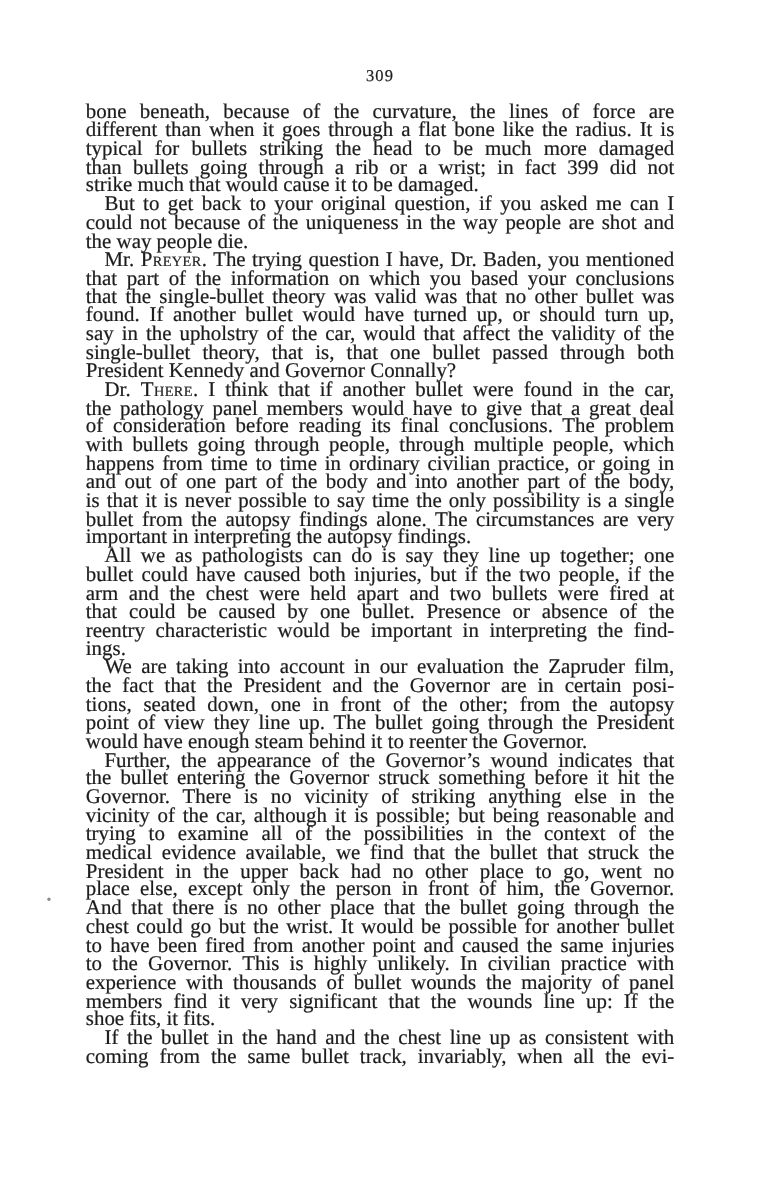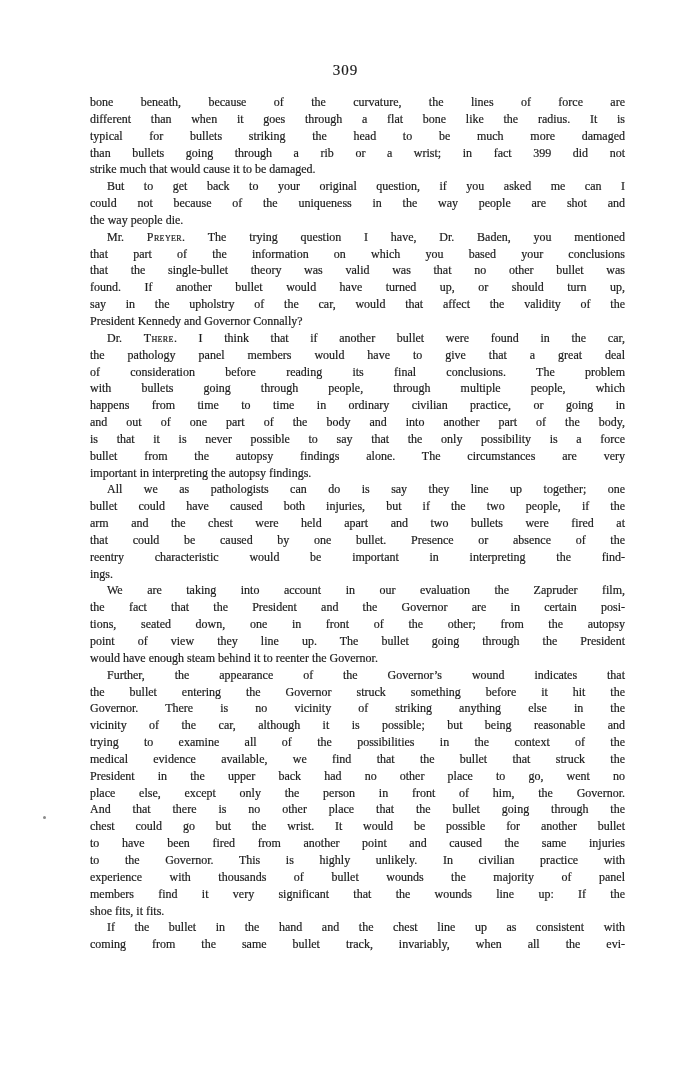--- a/index.html
+++ b/index.html
@@ -21,24 +21,24 @@
     top: 62px;
     left: 0;
     width: 100%;
     text-align: center;
     font-size: 15px;
     letter-spacing: 1px;
     -webkit-text-stroke: 0.2px #1c1c1c;
   }
   .text-column {
     position: absolute;
-    left: 90px;
+    left: 78px;
     top: 94px;
     width: 535px;
-    font-size: 12px;
+    font-size: 19px;
     line-height: 16.85px;
     -webkit-text-stroke: 0.2px #1c1c1c;
   }
   .para {
     margin: 0;
     padding: 0;
   }
   .para.indent > .line:first-child {
     text-indent: 17px;
   }
@@ -80,30 +80,31 @@
         <div class="line">But to get back to your original question, if you asked me can I</div>
         <div class="line">could not because of the uniqueness in the way people are shot and</div>
         <div class="line end">the way people die.</div>
       </div>
       <div class="para indent">
         <div class="line"><span>Mr. </span><span class="sc">Preyer</span><span>. The trying question I have, Dr. Baden, you mentioned</span></div>
         <div class="line">that part of the information on which you based your conclusions</div>
         <div class="line">that the single-bullet theory was valid was that no other bullet was</div>
         <div class="line">found. If another bullet would have turned up, or should turn up,</div>
         <div class="line">say in the upholstry of the car, would that affect the validity of the</div>
+        <div class="line">single-bullet theory, that is, that one bullet passed through both</div>
         <div class="line end">President Kennedy and Governor Connally?</div>
       </div>
       <div class="para indent">
         <div class="line"><span>Dr. </span><span class="sc">There</span><span>. I think that if another bullet were found in the car,</span></div>
         <div class="line">the pathology panel members would have to give that a great deal</div>
         <div class="line">of consideration before reading its final conclusions. The problem</div>
         <div class="line">with bullets going through people, through multiple people, which</div>
         <div class="line">happens from time to time in ordinary civilian practice, or going in</div>
         <div class="line">and out of one part of the body and into another part of the body,</div>
-        <div class="line">is that it is never possible to say that the only possibility is a force</div>
+        <div class="line">is that it is never possible to say time the only possibility is a single</div>
         <div class="line">bullet from the autopsy findings alone. The circumstances are very</div>
         <div class="line end">important in interpreting the autopsy findings.</div>
       </div>
       <div class="para indent">
         <div class="line">All we as pathologists can do is say they line up together; one</div>
         <div class="line">bullet could have caused both injuries, but if the two people, if the</div>
         <div class="line">arm and the chest were held apart and two bullets were fired at</div>
         <div class="line">that could be caused by one bullet. Presence or absence of the</div>
         <div class="line">reentry characteristic would be important in interpreting the find-</div>
         <div class="line end">ings.</div>

